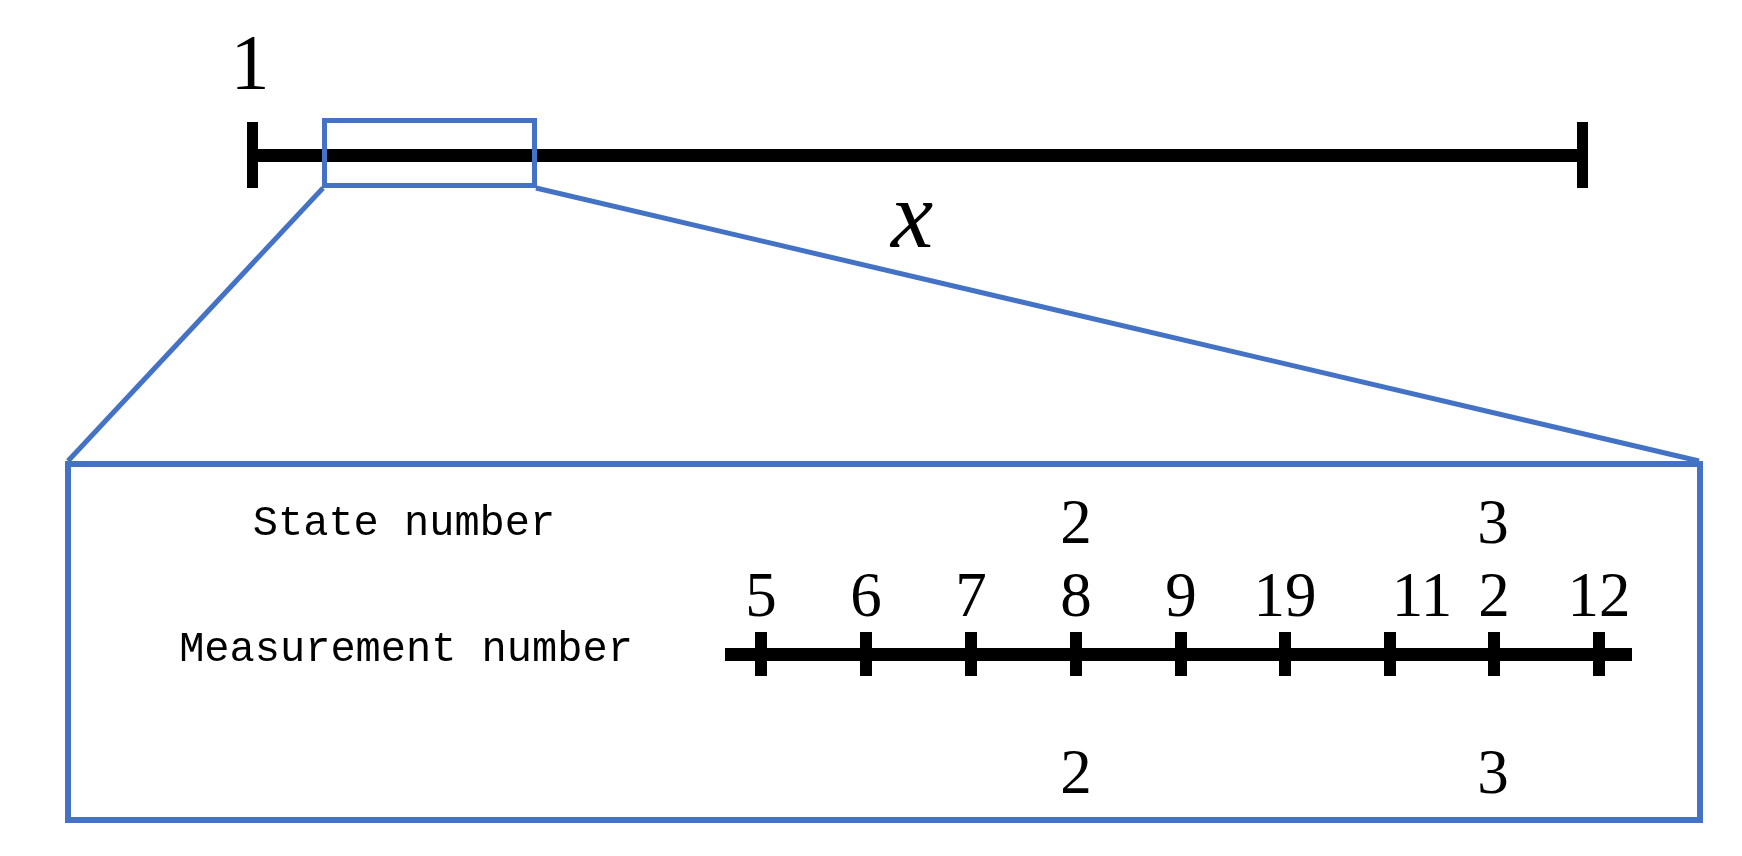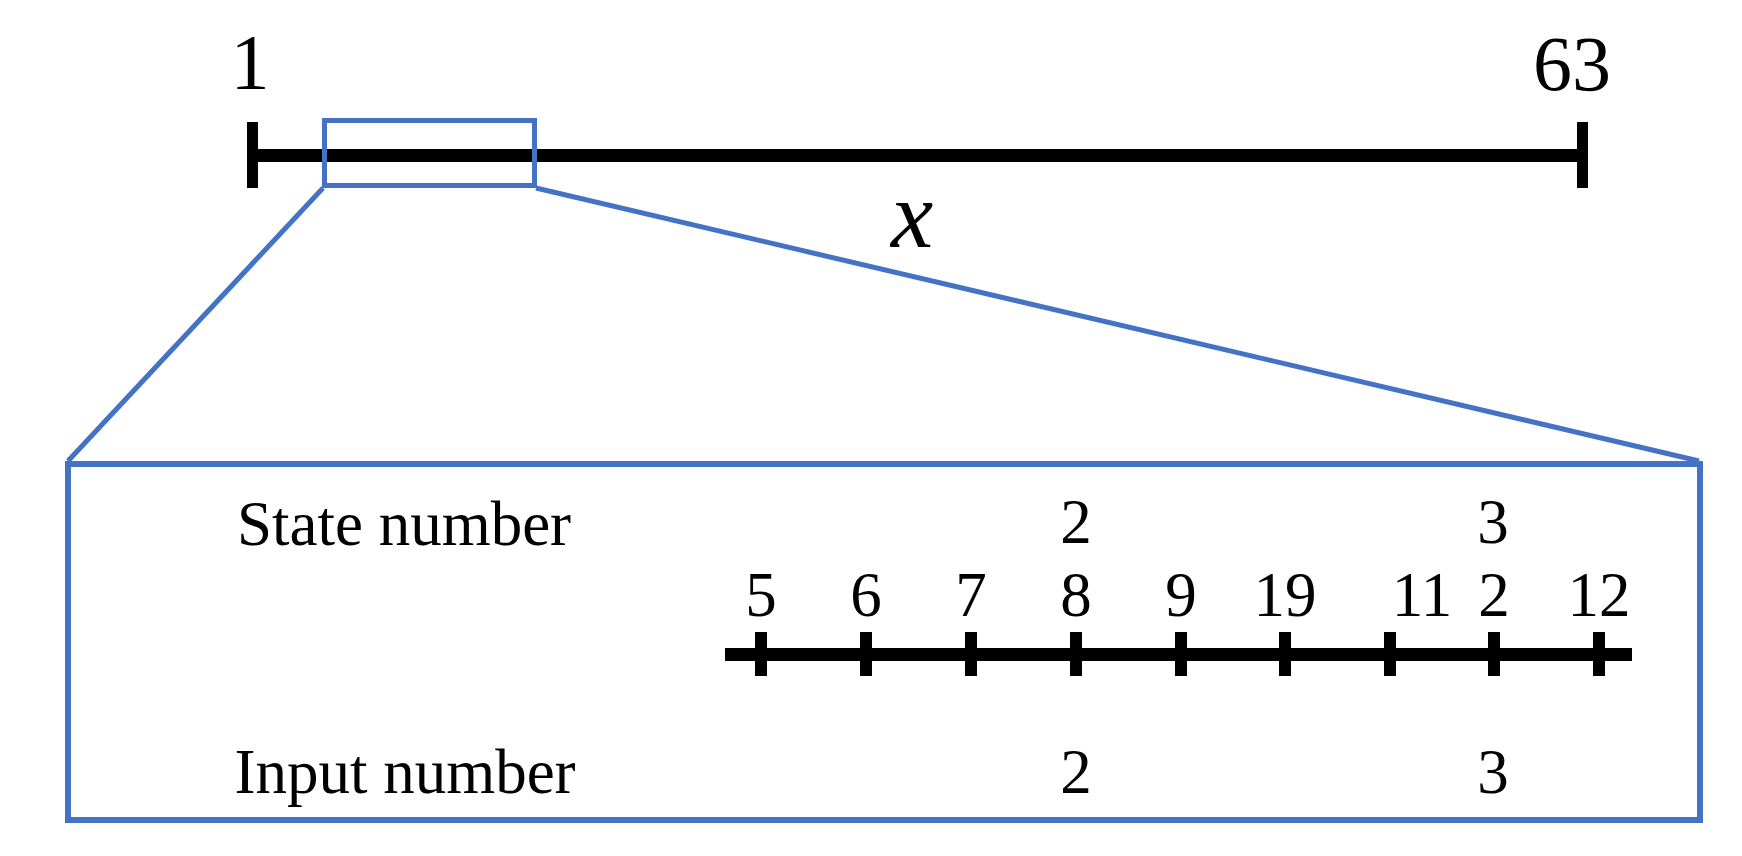--- a/index.html
+++ b/index.html
@@ -61,21 +61,21 @@
   }
   
   .detail-box{
     position:absolute;
     left:65px;top:461px;
     width:1638px;height:362px;
     border:6px solid var(--accent);
     box-sizing:border-box;
     background:#ffffff;
   }
-  .row-label{font-size:63px;}
+  .row-label{font-size:42px;font-family:Liberation Mono, monospace;}
   .state-label{left:404px;top:524px;}
   .meas-label{left:406px;top:650px;}
   .input-label{left:405px;top:772px;}
   .val{font-size:63px;}
   .state-row{top:522px;}
   .input-row{top:772px;}
   .at-8{left:1076px;}
   .at-12{left:1493px;}
   .tick-label{font-size:63px;top:595px;}
   .t0{left:761px;}  .t1{left:866px;}  .t2{left:971px;}
@@ -96,39 +96,38 @@
   .tickmark.t3{left:1070px;}.tickmark.t4{left:1175px;}.tickmark.t5{left:1279px;}
   .tickmark.t6{left:1384px;}.tickmark.t7{left:1488px;}.tickmark.t8{left:1593px;}
   
 </style>
 </head>
 <body>
 
 <div class="canvas">
 
   <div class="ctr top-num lbl-start">1</div>
-  <div class="ctr top-num lbl-end">63</div>
 
   <div class="main-line"></div>
   <div class="endtick left"></div>
   <div class="endtick right"></div>
 
   <div class="ctr axis-var">x</div>
 
   <div class="zoom-box"></div>
 
   <svg class="connector-svg" viewBox="0 0 1742 856" xmlns="http://www.w3.org/2000/svg">
     <line x1="323" y1="188" x2="68" y2="461" stroke="#4472C4" stroke-width="5"></line>
     <line x1="536" y1="188" x2="1699" y2="461" stroke="#4472C4" stroke-width="5"></line>
   </svg>
 
   <div class="detail-box"></div>
 
   <div class="ctr row-label state-label">State number</div>
-  <div class="ctr row-label input-label">Input number</div>
+  <div class="ctr row-label meas-label">Measurement number</div>
 
   <div class="ctr val state-row at-8">2</div>
   <div class="ctr val state-row at-12">3</div>
 
   <div class="ctr tick-label t0">5</div>
   <div class="ctr tick-label t1">6</div>
   <div class="ctr tick-label t2">7</div>
   <div class="ctr tick-label t3">8</div>
   <div class="ctr tick-label t4">9</div>
   <div class="ctr tick-label t5">19</div>

